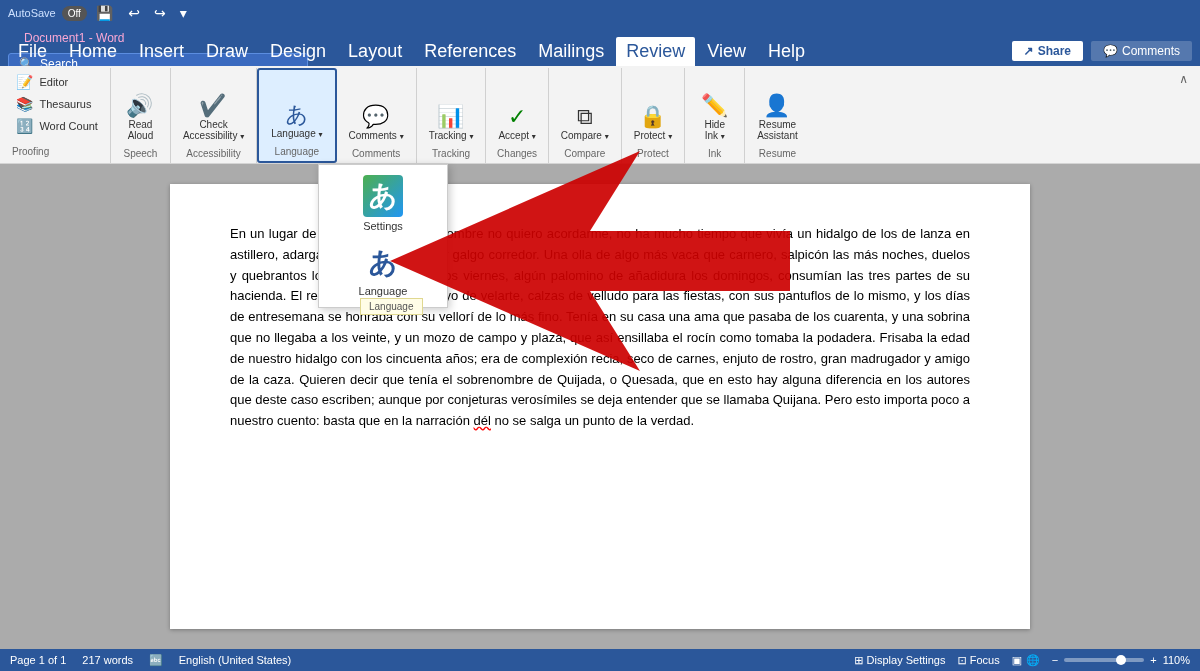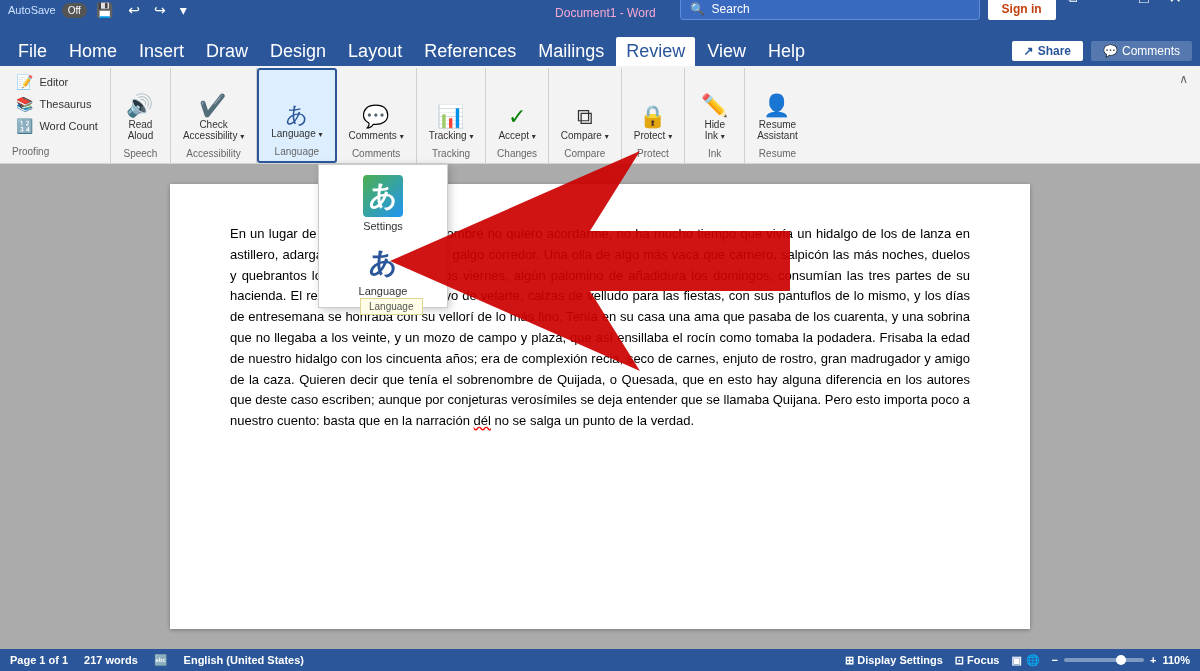--- a/index.html
+++ b/index.html
@@ -4,23 +4,24 @@
   <style>
     * { margin: 0; padding: 0; box-sizing: border-box; }
     body { font-family: 'Segoe UI', Arial, sans-serif; font-size: 12px; background: #fff; width: 1200px; height: 671px; overflow: hidden; }
 
     
     .title-bar {
       background: #2b579a;
       color: white;
       height: 36px;
       display: flex;
-      align-items: flex-end;
-      padding: 16px 8px;
+      align-items: flex-start;
+      padding: 3px 8px;
       gap: 8px;
+      flex-direction: column;
     }
     .title-bar-left { display: flex; align-items: center; gap: 6px; flex: 1; }
     .autosave-label { font-size: 11px; color: #cce0ff; }
     .toggle-switch { background: #555; border-radius: 10px; padding: 2px 6px; font-size: 10px; color: white; display: flex; align-items: center; gap: 4px; }
     .tb-icon { color: white; font-size: 14px; cursor: pointer; padding: 2px 4px; }
     .doc-title { color: #f9a8d4; font-size: 12px; margin: 0 16px; }
     .search-box-title {
       background: #3a6abf;
       border: 1px solid #5b8de0;
       border-radius: 3px;
@@ -184,21 +185,20 @@
     
     .status-bar {
       background: #2b579a;
       color: white;
       height: 22px;
       display: flex;
       align-items: center;
       padding: 0 10px;
       font-size: 11px;
       gap: 16px;
-      font-weight: bold;
     }
     .status-left { display: flex; gap: 16px; align-items: center; }
     .status-right { margin-left: auto; display: flex; gap: 12px; align-items: center; }
     .status-item { cursor: pointer; }
     .zoom-slider { display: flex; align-items: center; gap: 6px; }
     .zoom-track { width: 80px; height: 4px; background: rgba(255,255,255,0.4); border-radius: 2px; position: relative; }
     .zoom-thumb { position: absolute; width: 10px; height: 10px; background: white; border-radius: 50%; top: -3px; left: 65%; }
 
     .underline-red { text-decoration: underline; text-decoration-color: red; text-decoration-style: wavy; }
     .underline-green { text-decoration: underline; text-decoration-color: green; text-decoration-style: wavy; }

